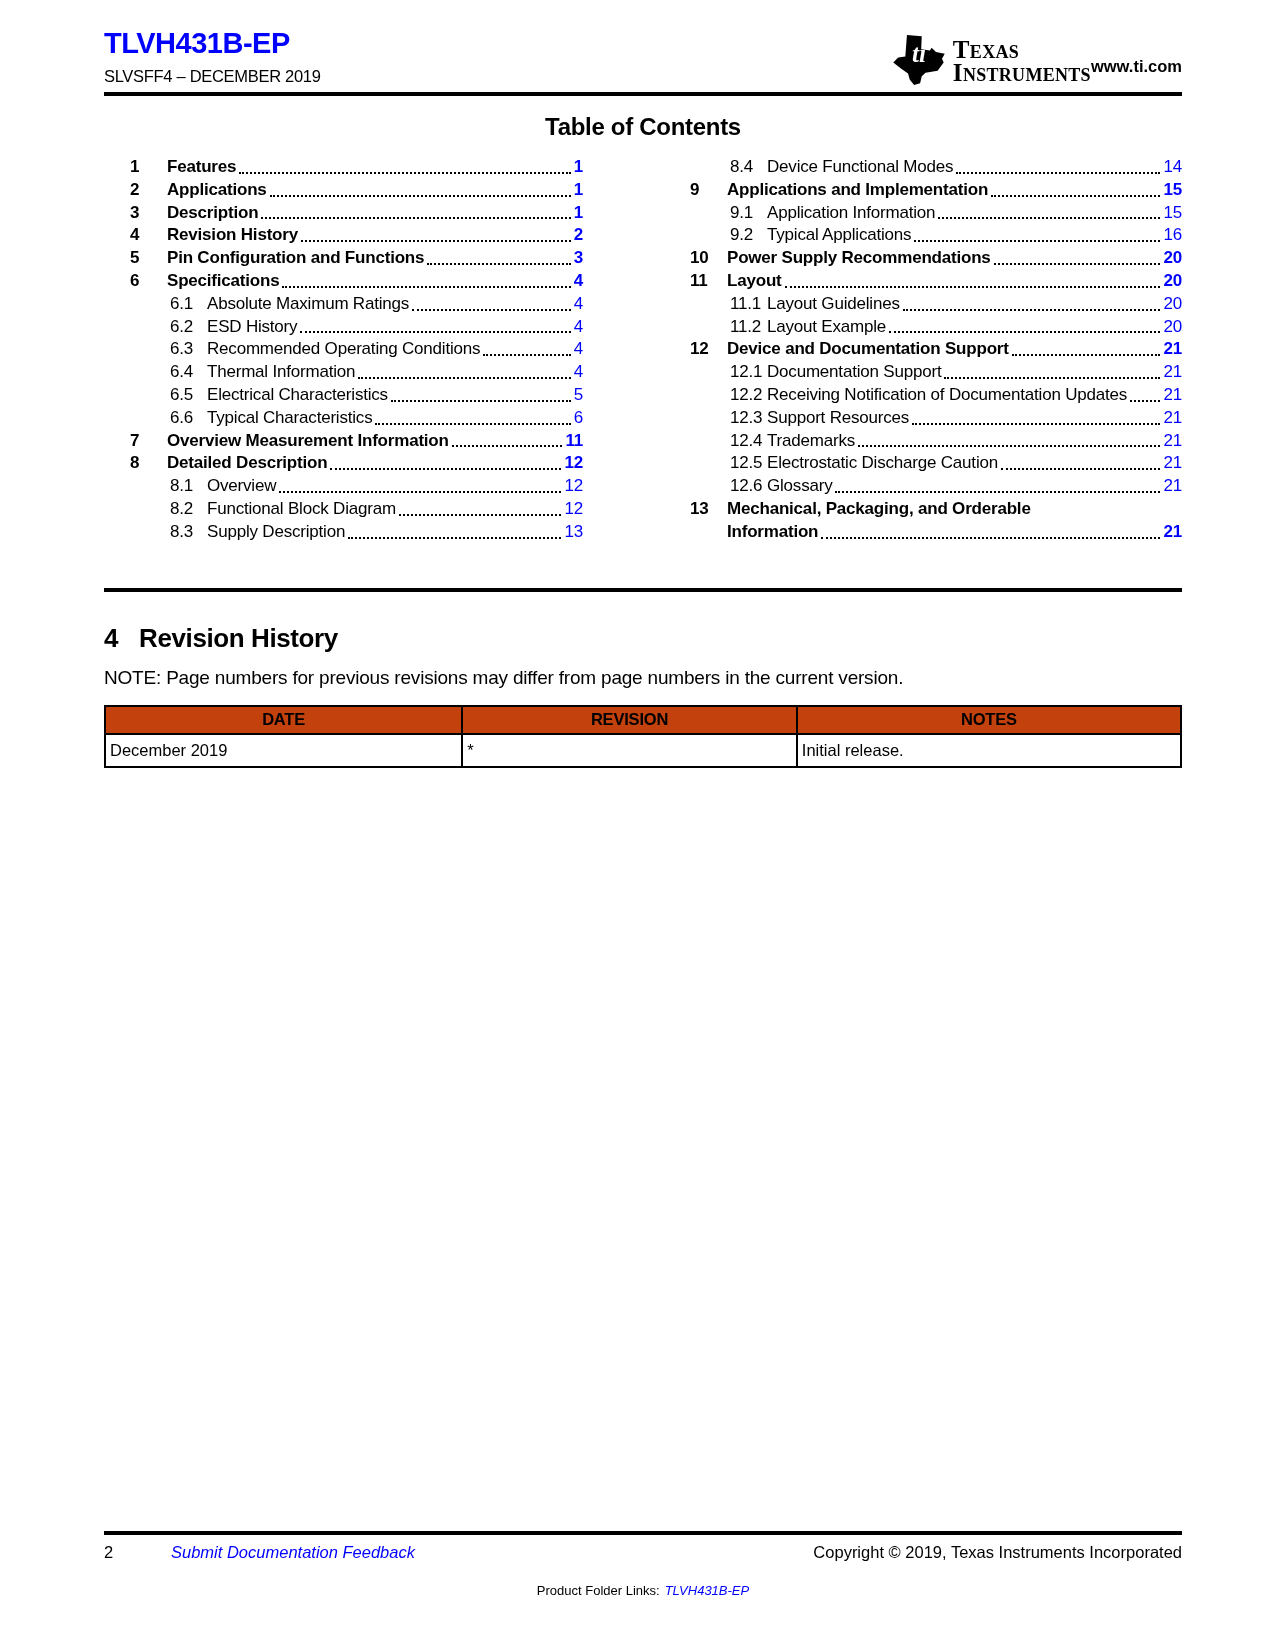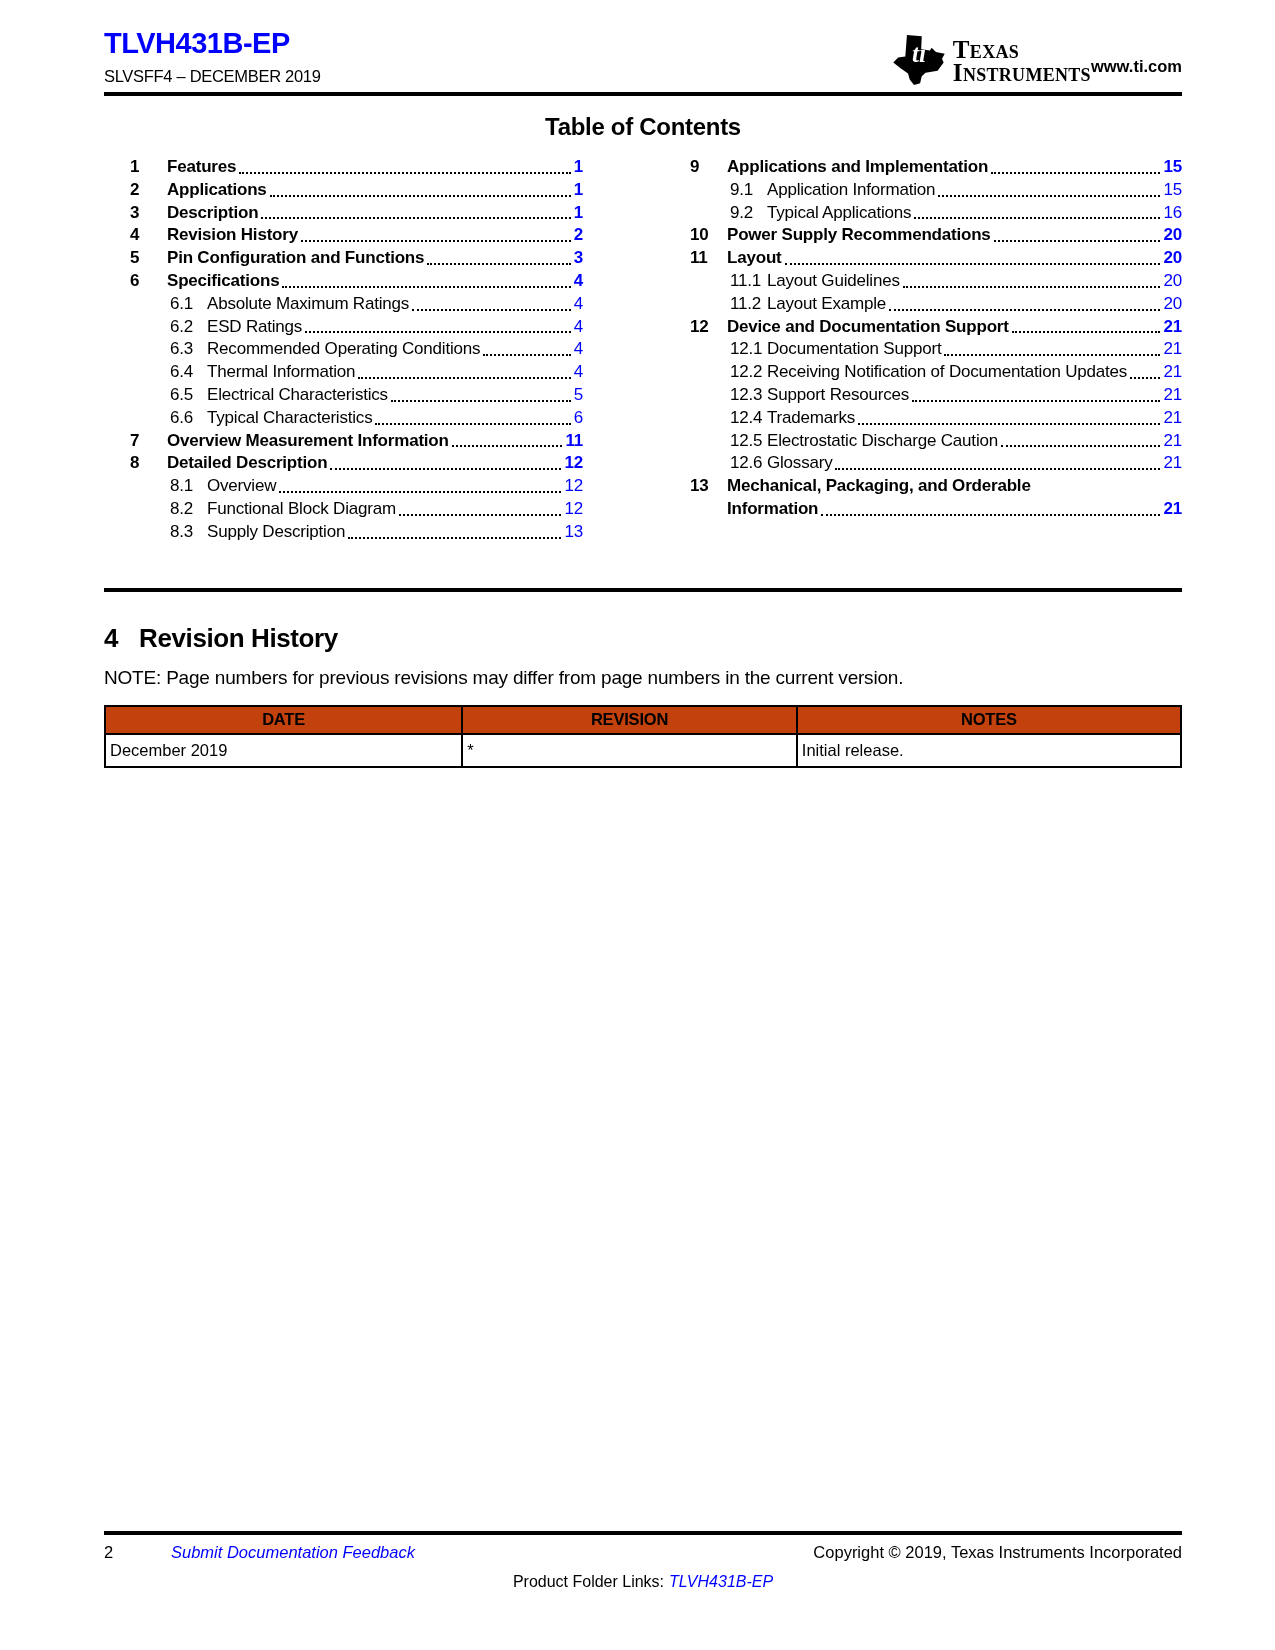--- a/index.html
+++ b/index.html
@@ -49,21 +49,21 @@
                   height:28px; padding:0 4px; letter-spacing:-0.2px; }
   .rev-table td { border:2px solid #000; text-align:left; height:33px; padding:0 4px; }
 
   
   .footer { position:absolute; left:104px; right:93px; top:1531px; }
   .footer-rule { border:none; border-top:4px solid #000; height:0; margin:0; }
   .footer-line { display:flex; align-items:baseline; font-size:16.5px; margin-top:8px; }
   .footer-page { width:67px; }
   .feedback { color:#0000FF; font-style:italic; }
   .copyright { margin-left:auto; }
-  .product-folder { text-align:center; font-size:16px; margin-top:11px; }
+  .product-folder { text-align:center; font-size:13px; margin-top:21px; }
   .product-folder .pf-link { color:#0000FF; font-style:italic; margin-left:5px; }
 </style>
 </head>
 <body>
 
 <div class="page">
   <div class="content">
 
     <div class="hdr">
       <div class="hdr-left">
@@ -128,21 +128,21 @@
             <span class="pagenum">4</span>
           </div>
           <div class="toc-entry lvl2">
             <span class="num">6.1</span>
             <span class="lbl">Absolute Maximum Ratings</span>
             <span class="dots"></span>
             <span class="pagenum">4</span>
           </div>
           <div class="toc-entry lvl2">
             <span class="num">6.2</span>
-            <span class="lbl">ESD Ratings</span>
+            <span class="lbl">ESD History</span>
             <span class="dots"></span>
             <span class="pagenum">4</span>
           </div>
           <div class="toc-entry lvl2">
             <span class="num">6.3</span>
             <span class="lbl">Recommended Operating Conditions</span>
             <span class="dots"></span>
             <span class="pagenum">4</span>
           </div>
           <div class="toc-entry lvl2">
@@ -188,20 +188,26 @@
             <span class="pagenum">12</span>
           </div>
           <div class="toc-entry lvl2">
             <span class="num">8.3</span>
             <span class="lbl">Supply Description</span>
             <span class="dots"></span>
             <span class="pagenum">13</span>
           </div>
         </div>
       <div class="toc-col right" id="toc-right">
+          <div class="toc-entry lvl2">
+            <span class="num">8.4</span>
+            <span class="lbl">Device Functional Modes</span>
+            <span class="dots"></span>
+            <span class="pagenum">14</span>
+          </div>
           <div class="toc-entry lvl1">
             <span class="num">9</span>
             <span class="lbl">Applications and Implementation</span>
             <span class="dots"></span>
             <span class="pagenum">15</span>
           </div>
           <div class="toc-entry lvl2">
             <span class="num">9.1</span>
             <span class="lbl">Application Information</span>
             <span class="dots"></span>

